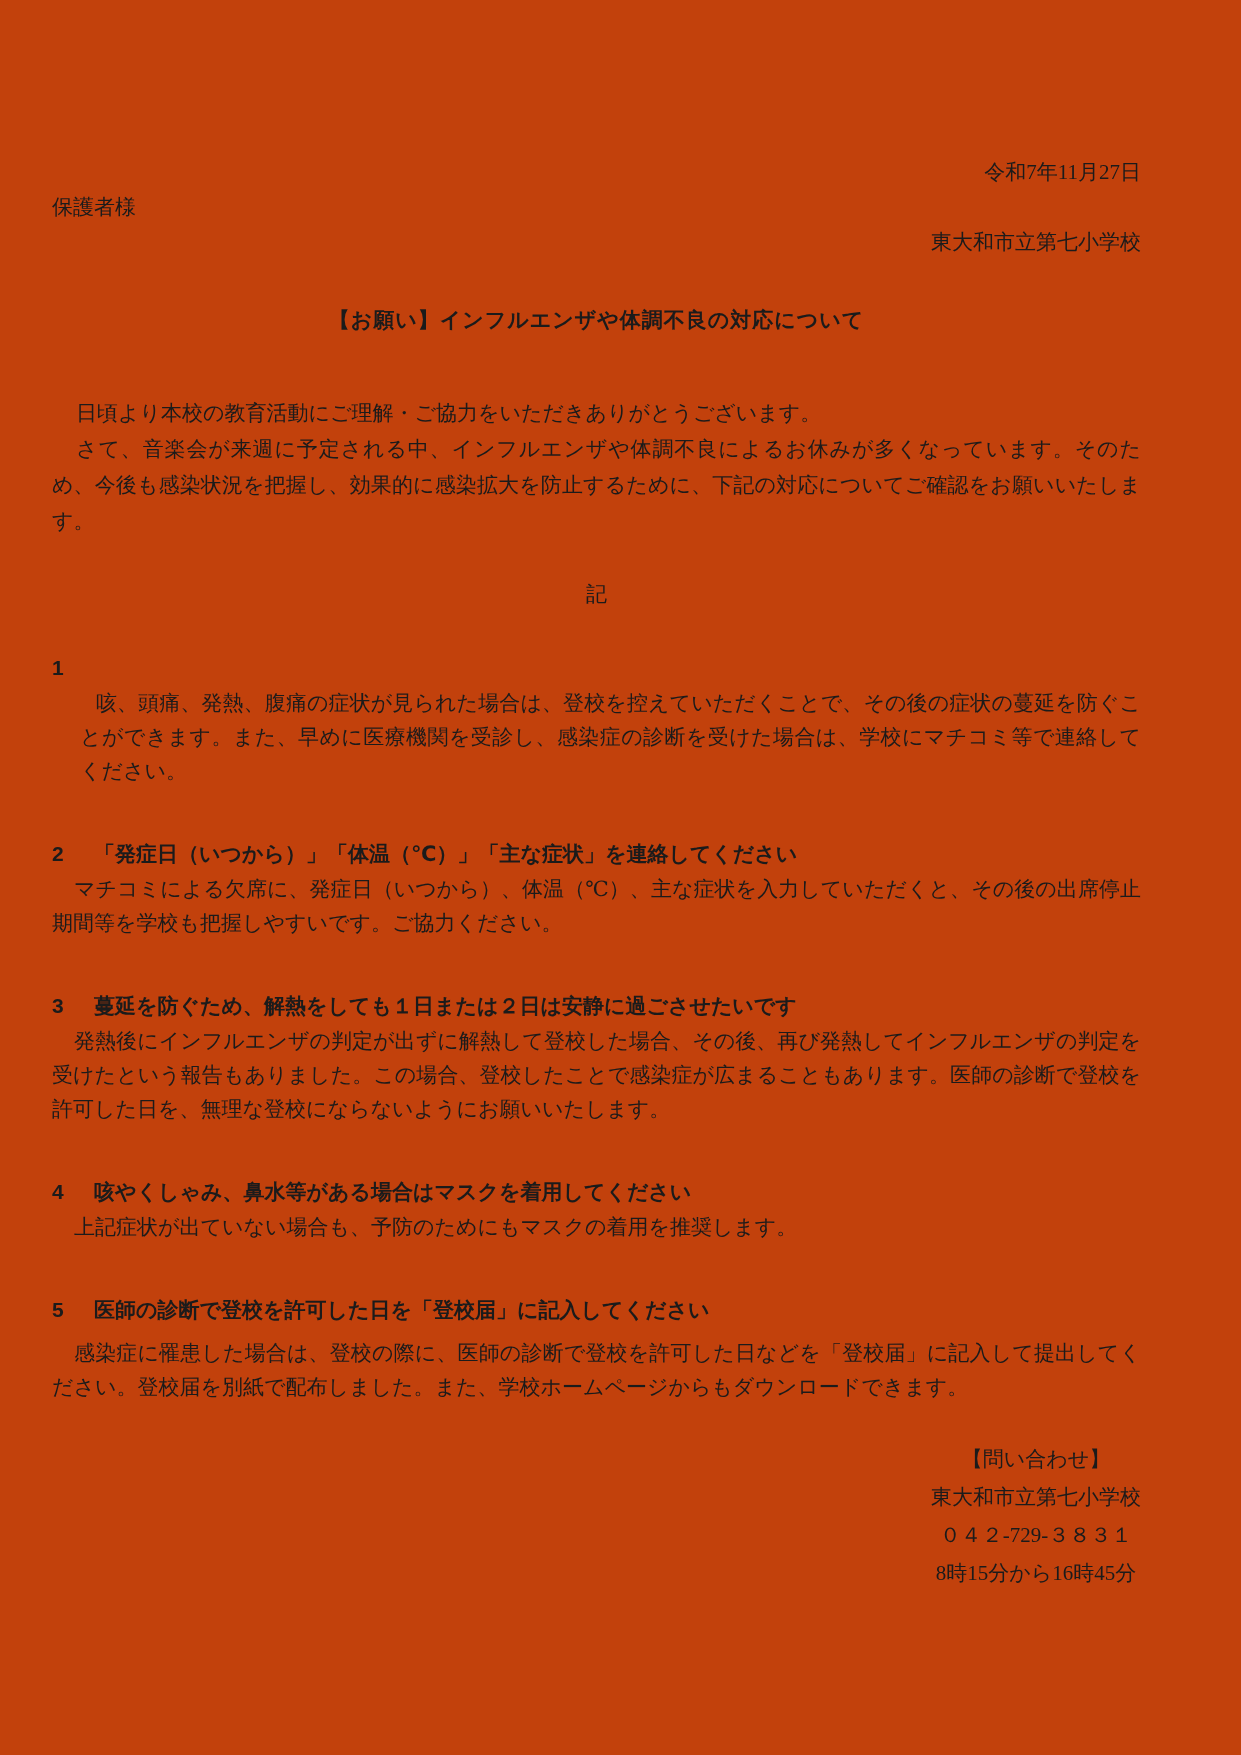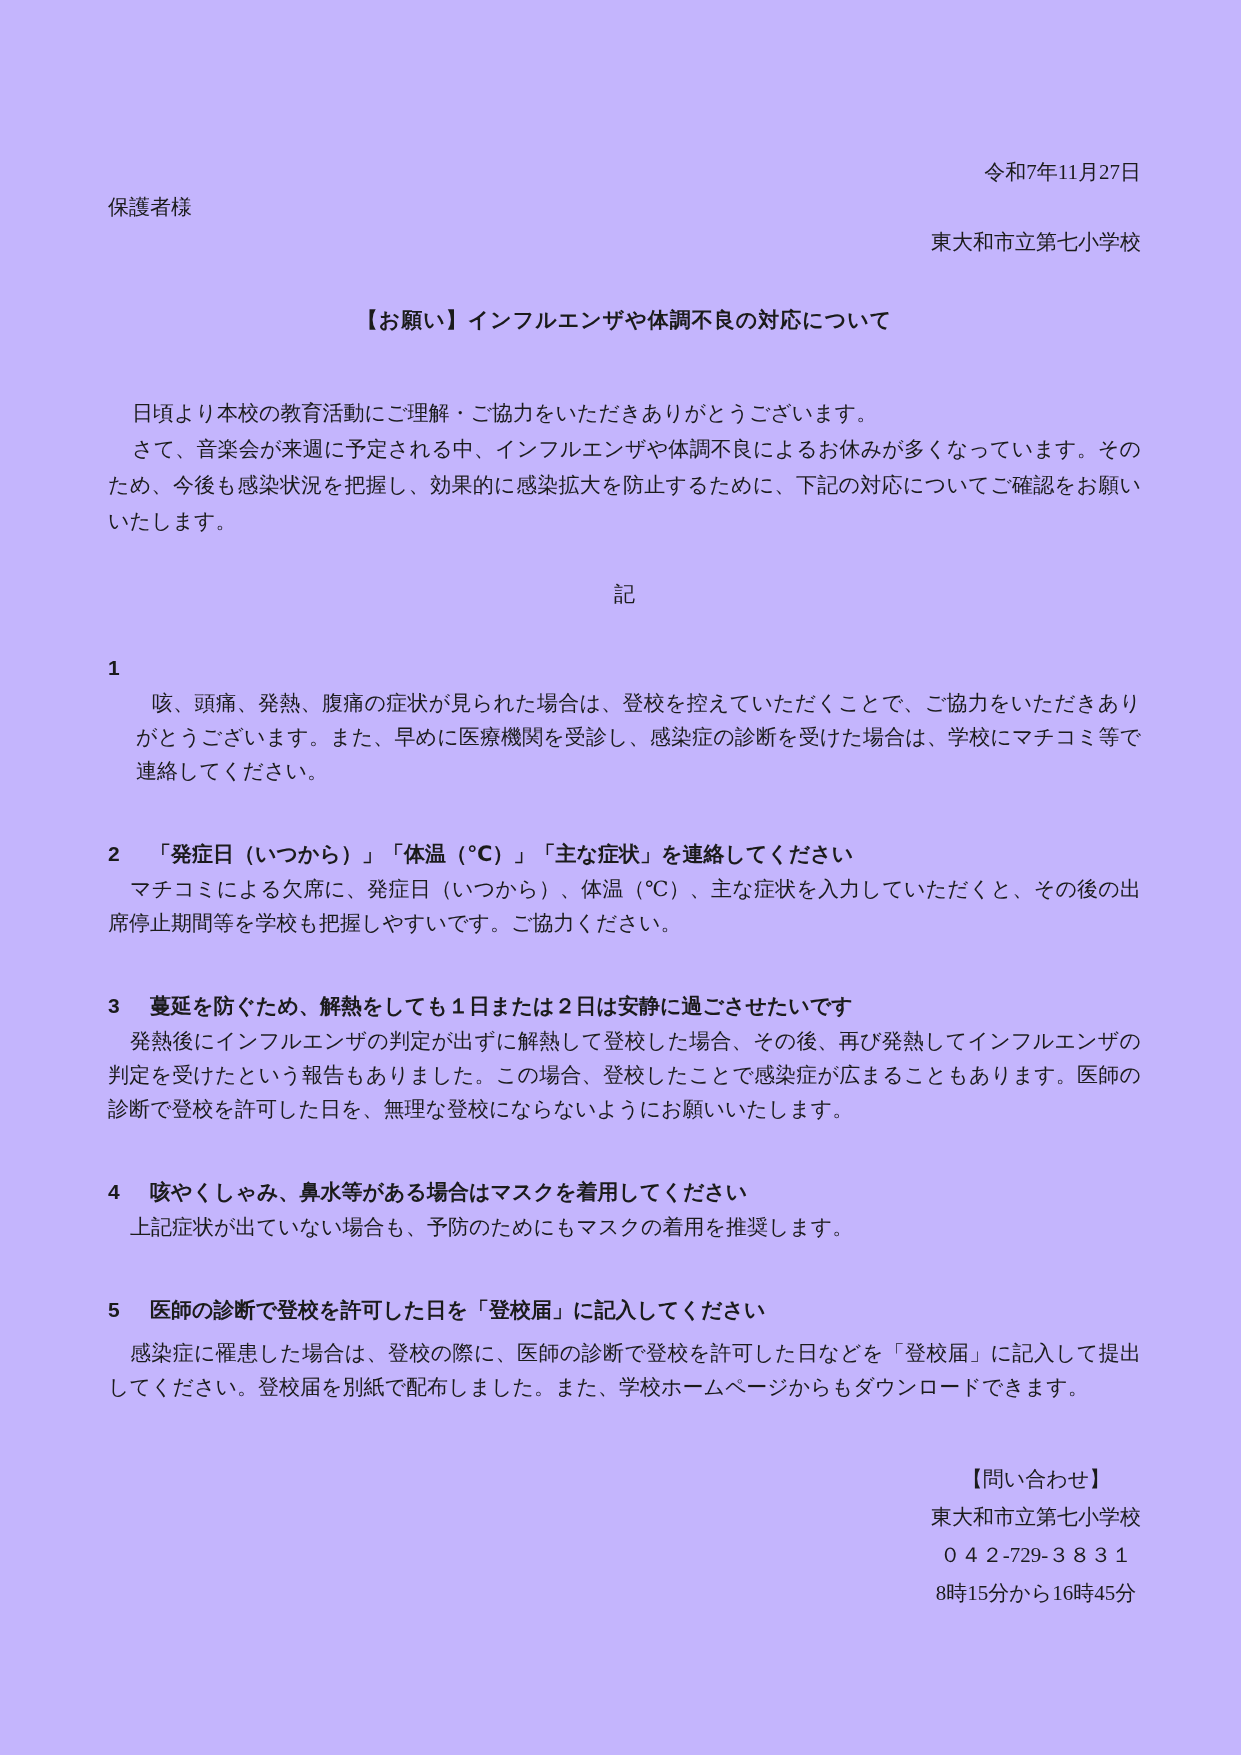--- a/index.html
+++ b/index.html
@@ -2,25 +2,25 @@
 <html lang="ja"><head>
 <meta charset="utf-8">
 <style>
   * { margin: 0; padding: 0; box-sizing: border-box; }
   html, body { background: #ffffff; }
   .page {
     position: relative;
     width: 1241px;
     height: 1755px;
     margin: 0 auto;
-    background: #c4b5fd;
+    background: #c2410c;
     color: #1b1b1b;
     font-family: "Liberation Serif", "DejaVu Serif", serif;
     font-size: 21px;
-    padding: 155px 100px 0 108px;
+    padding: 155px 100px 0 52px;
     overflow: hidden;
   }
   .line { line-height: 35px; }
   .right { text-align: right; }
   .principal-line { padding-right: 8px; }
   .doc-title {
     margin-top: 40px;
     text-align: center;
     font-family: "Liberation Sans", "DejaVu Sans", sans-serif;
     font-weight: bold;
@@ -56,21 +56,21 @@
     line-height: 34px;
     text-indent: 22px;
     text-align: justify;
   }
   .section-body.inset {
     margin-left: 28px;
     text-indent: 16px;
   }
   .section-body.push-down { margin-top: 8px; }
   .contact-wrap {
-    margin-top: 56px;
+    margin-top: 36px;
     text-align: right;
   }
   .contact-block {
     display: inline-block;
     text-align: center;
     line-height: 38px;
   }
 </style>
 </head>
 <body>
@@ -89,21 +89,21 @@
   <div class="intro">
     <p>日頃より本校の教育活動にご理解・ご協力をいただきありがとうございます。</p>
     <p>さて、音楽会が来週に予定される中、インフルエンザや体調不良によるお休みが多くなっています。そのため、今後も感染状況を把握し、効果的に感染拡大を防止するために、下記の対応についてご確認をお願いいたします。</p>
   </div>
 
   <div class="ki-marker">記</div>
 
   <div class="section-heading first">
     <span class="sec-num">1</span>
   </div>
-  <p class="section-body inset">咳、頭痛、発熱、腹痛の症状が見られた場合は、登校を控えていただくことで、ご協力をいただきありがとうございます。また、早めに医療機関を受診し、感染症の診断を受けた場合は、学校にマチコミ等で連絡してください。</p>
+  <p class="section-body inset">咳、頭痛、発熱、腹痛の症状が見られた場合は、登校を控えていただくことで、その後の症状の蔓延を防ぐことができます。また、早めに医療機関を受診し、感染症の診断を受けた場合は、学校にマチコミ等で連絡してください。</p>
 
   <div class="section-heading">
     <span class="sec-num">2</span>
     <span>「発症日（いつから）」「体温（℃）」「主な症状」を連絡してください</span>
   </div>
   <p class="section-body">マチコミによる欠席に、発症日（いつから）、体温（℃）、主な症状を入力していただくと、その後の出席停止期間等を学校も把握しやすいです。ご協力ください。</p>
 
   <div class="section-heading">
     <span class="sec-num">3</span>
     <span>蔓延を防ぐため、解熱をしても１日または２日は安静に過ごさせたいです</span>

